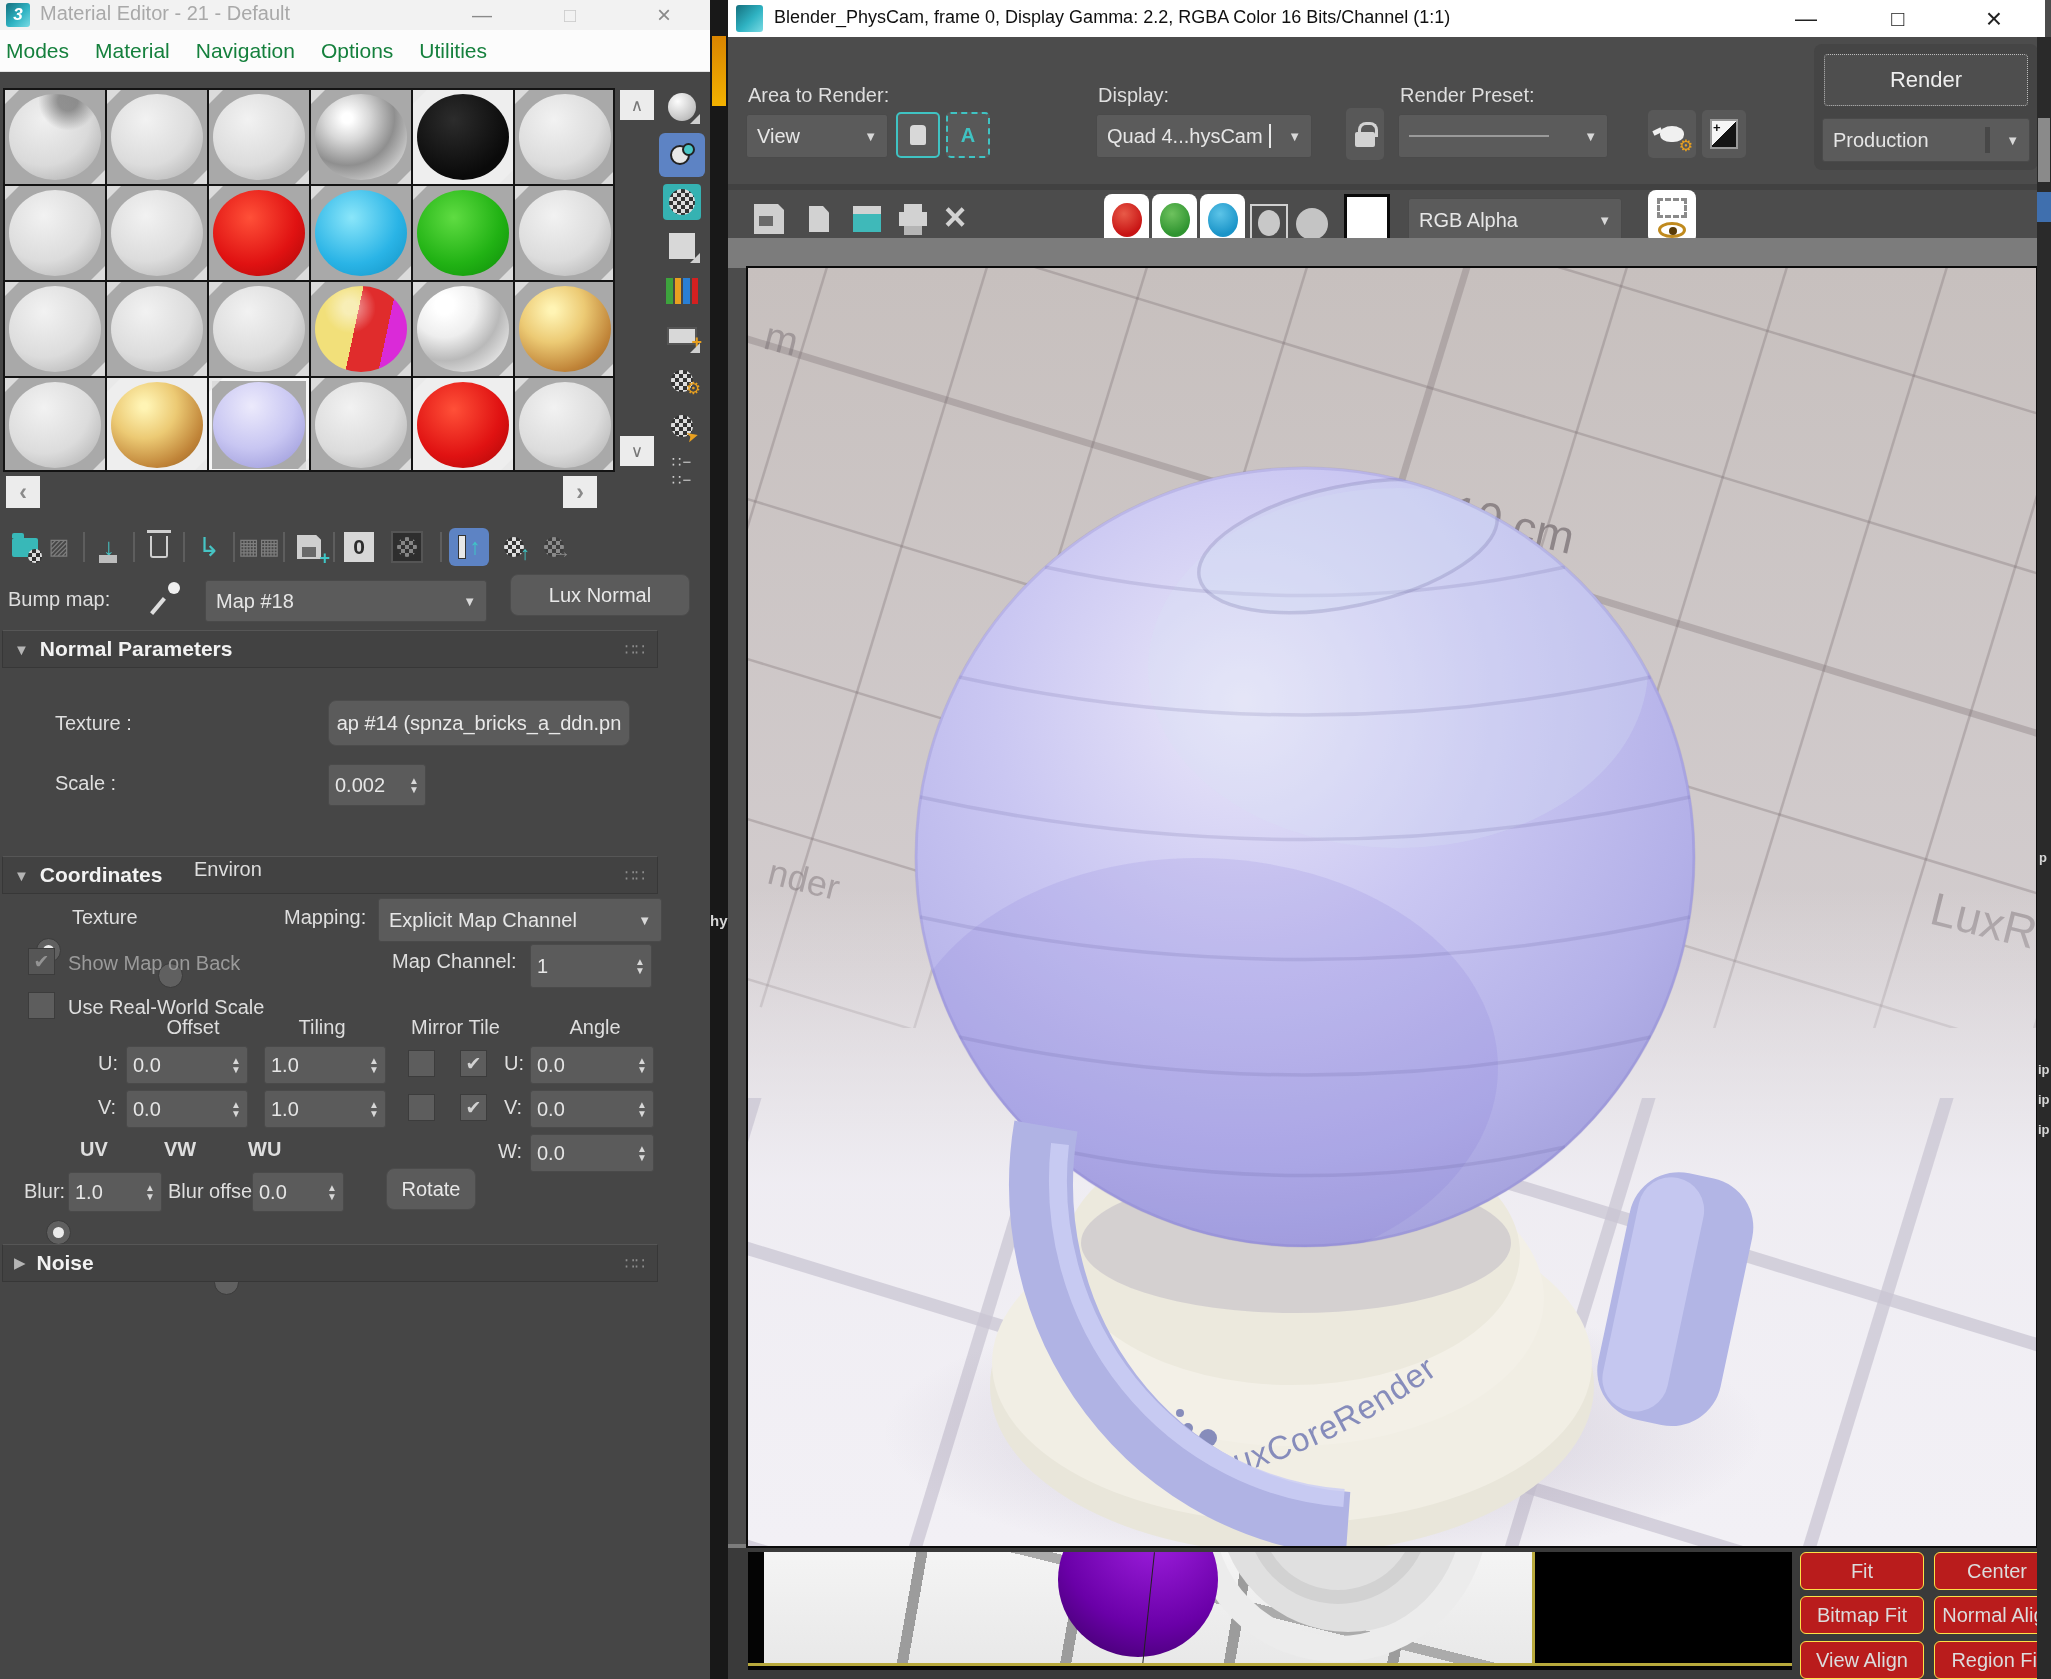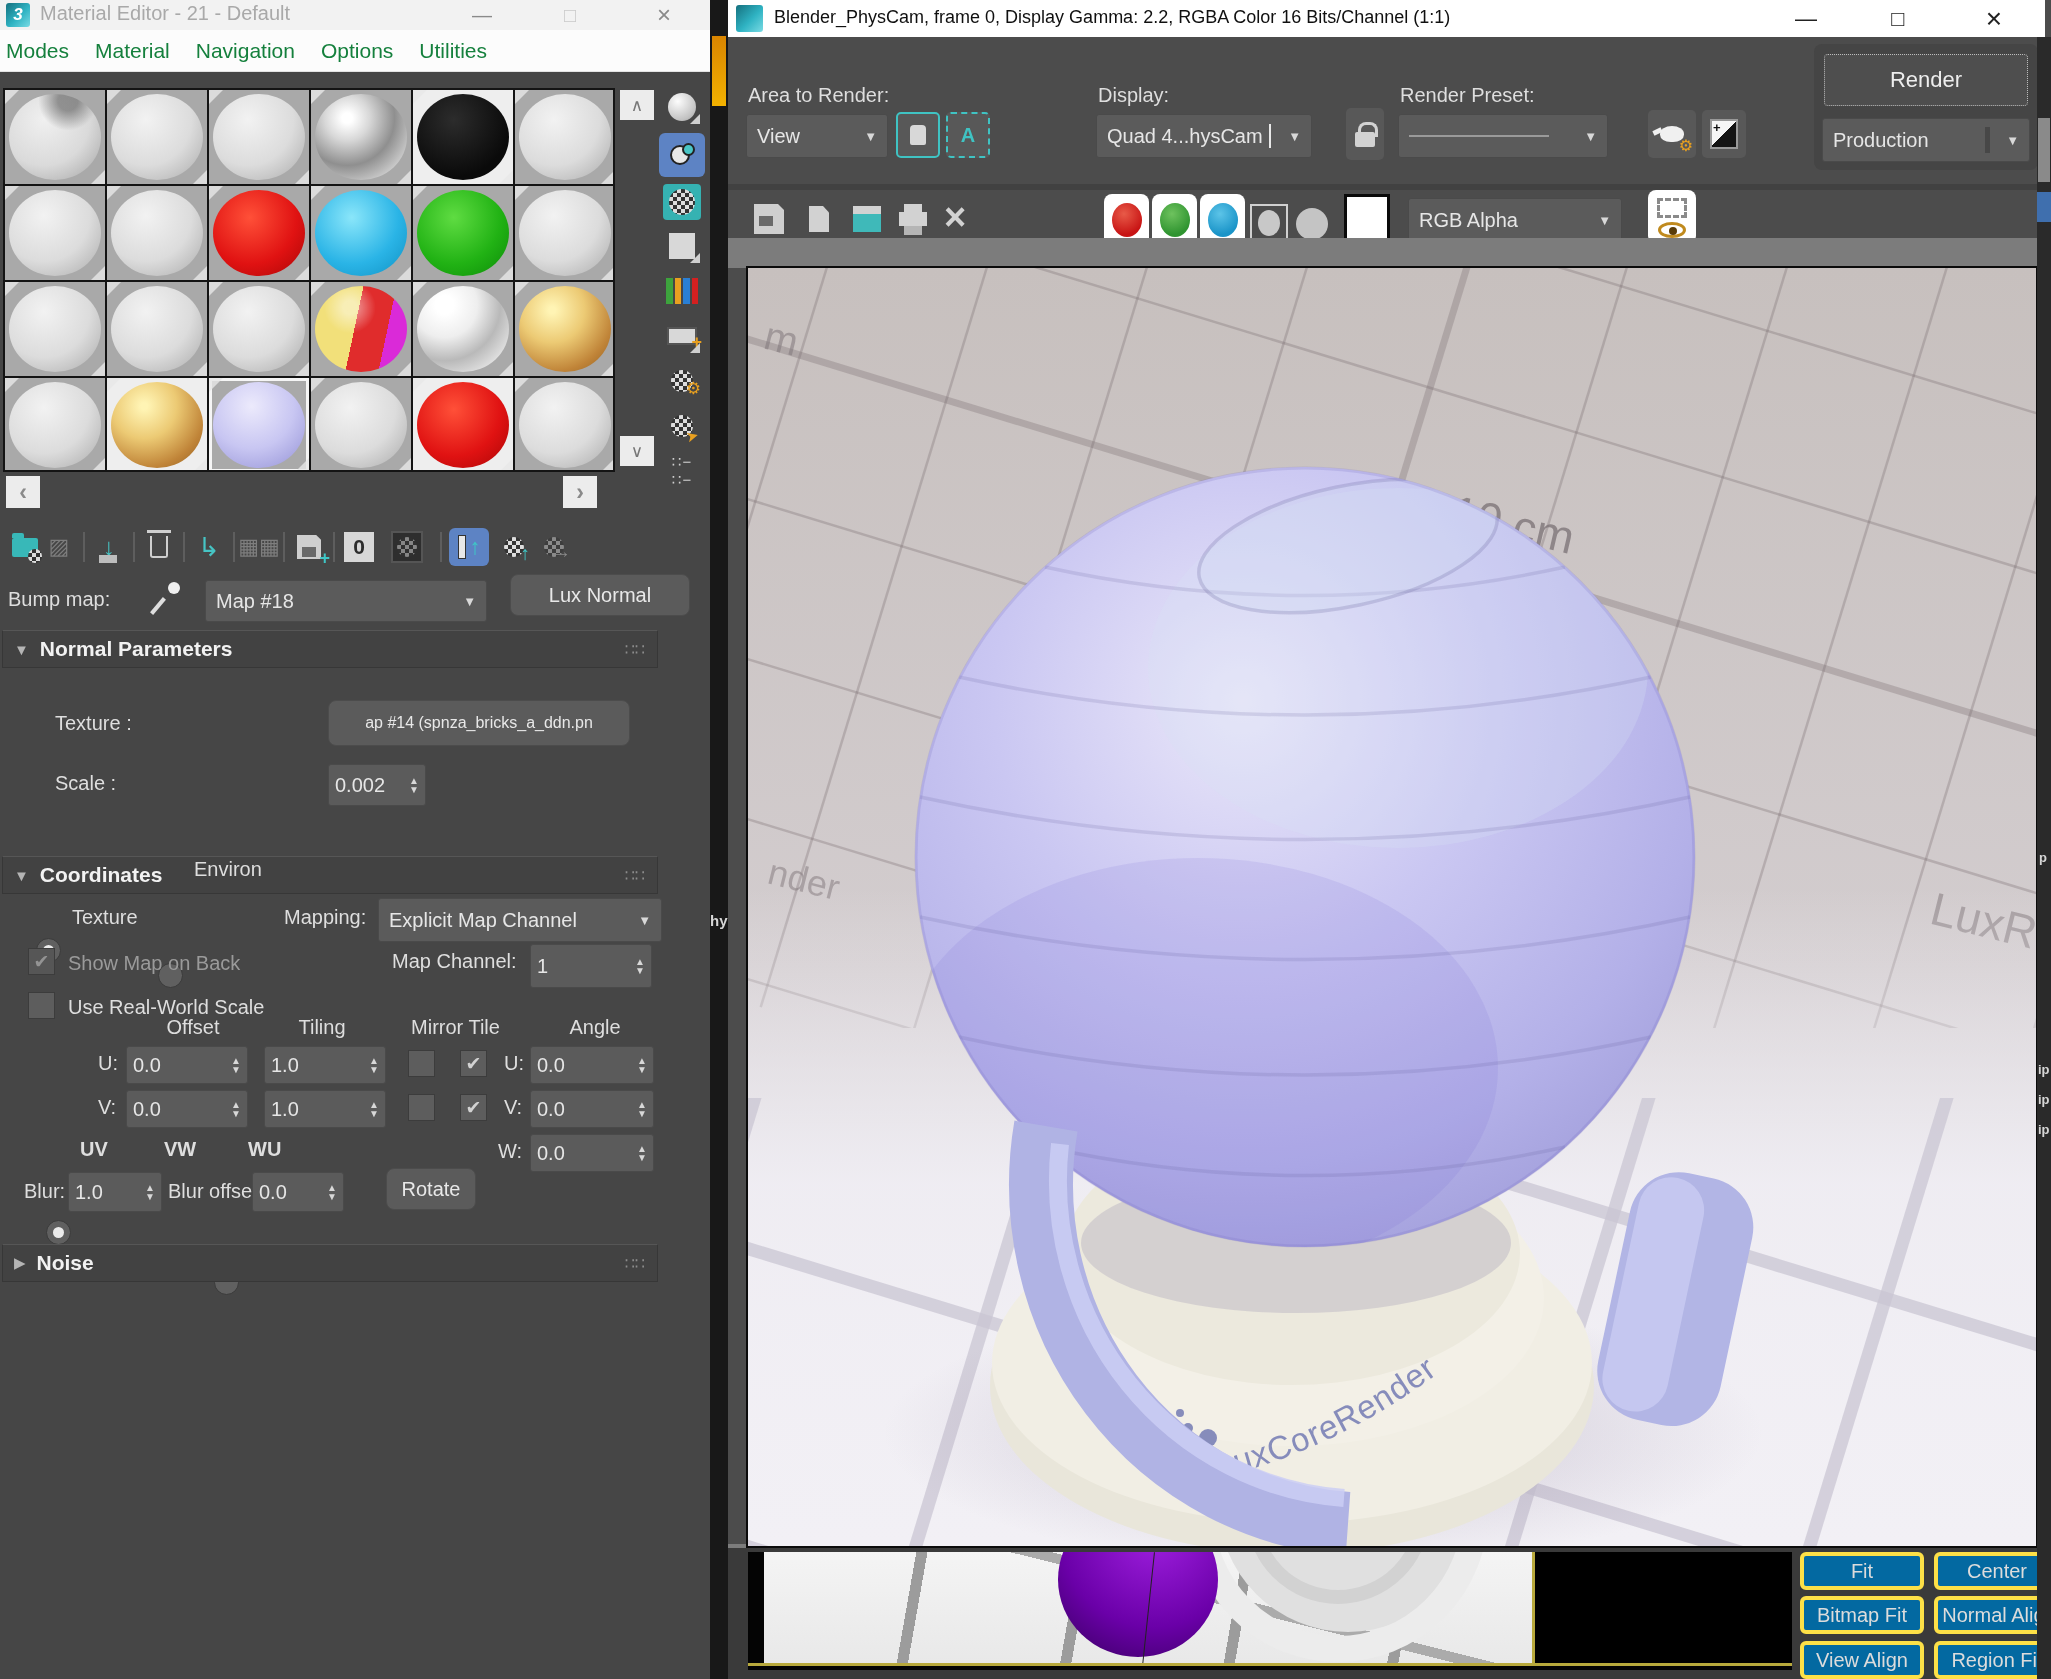--- a/index.html
+++ b/index.html
@@ -98,21 +98,21 @@
   .renderpanel{left:1814px;top:44px;width:224px;height:126px;background:#454545;border-radius:8px;}
   .renderbtn{left:1824px;top:54px;width:204px;height:52px;background:#4e4e4e;border:1px dotted #bdbdbd;border-radius:4px;color:#ededed;font-size:22px;}
   .grayband{background:#7c7c7c;}
   .imgframe{left:746px;top:266px;width:1292px;height:1282px;border:2px solid #0b0b0b;background:#cfc8c6;}
   .bottompanel{left:728px;top:1548px;width:1323px;height:131px;background:#3a3a3a;}
   .strip{left:748px;top:1552px;width:1044px;height:118px;background:#040404;overflow:hidden;}
   .stripfloor{position:absolute;left:16px;top:0;width:768px;height:114px;background:
     repeating-linear-gradient(100deg,transparent 0 150px,#9c9c9c 150px 161px),
     repeating-linear-gradient(14deg,transparent 0 170px,#ababab 170px 180px),
     linear-gradient(#f4f4f4,#e8e8e8);}
-  .alignbtn{background:#0369a1;border:4px solid #fde047;border-radius:6px;color:#dcdcdc;font-size:20px;}
+  .alignbtn{background:#b91c1c;border:1px solid #fde047;border-radius:6px;color:#dcdcdc;font-size:20px;}
   .rightstrip{left:2037px;top:37px;width:14px;height:1642px;background:#2a2a2a;}
   .frag{color:#d6d6d6;font-size:13px;font-weight:bold;}
   svg text{font-family:"Liberation Sans",sans-serif;}
 </style>
 </head>
 <body>
 
 <div id="root">
 
   <div class="abs" style="left:710px;top:0;width:18px;height:1679px;background:#181818;">
@@ -320,21 +320,21 @@
         <span class="arr">▼</span>
     </div>
     <div class="abs btn" style="left:510px;top:574px;width:180px;height:42px;border-radius:8px;">Lux Normal</div>
 
     <div class="abs roll" style="left:2px;top:630px;width:656px;height:38px;">
       <span class="tri">▼</span>
       <span>Normal Parameters</span>
       <span class="grip">∷∷</span>
     </div>
     <div class="abs lbl" style="left:55px;top:712px;">Texture :</div>
-    <div class="abs btn" style="left:328px;top:700px;width:302px;height:46px;border-radius:8px;font-size:16px;">ap #14 (spnza_bricks_a_ddn.pn</div>
+    <div class="abs btn" style="left:328px;top:700px;width:302px;height:46px;border-radius:8px;font-size:20px;">ap #14 (spnza_bricks_a_ddn.pn</div>
     <div class="abs lbl" style="left:55px;top:772px;">Scale :</div>
     <div class="abs sb" style="left:328px;top:764px;width:98px;height:42px;">
       <span>0.002</span>
       <span class="spin">
           <span>▲</span>
           <span>▼</span>
         </span>
     </div>
 
     <div class="abs roll" style="left:2px;top:856px;width:656px;height:38px;">

